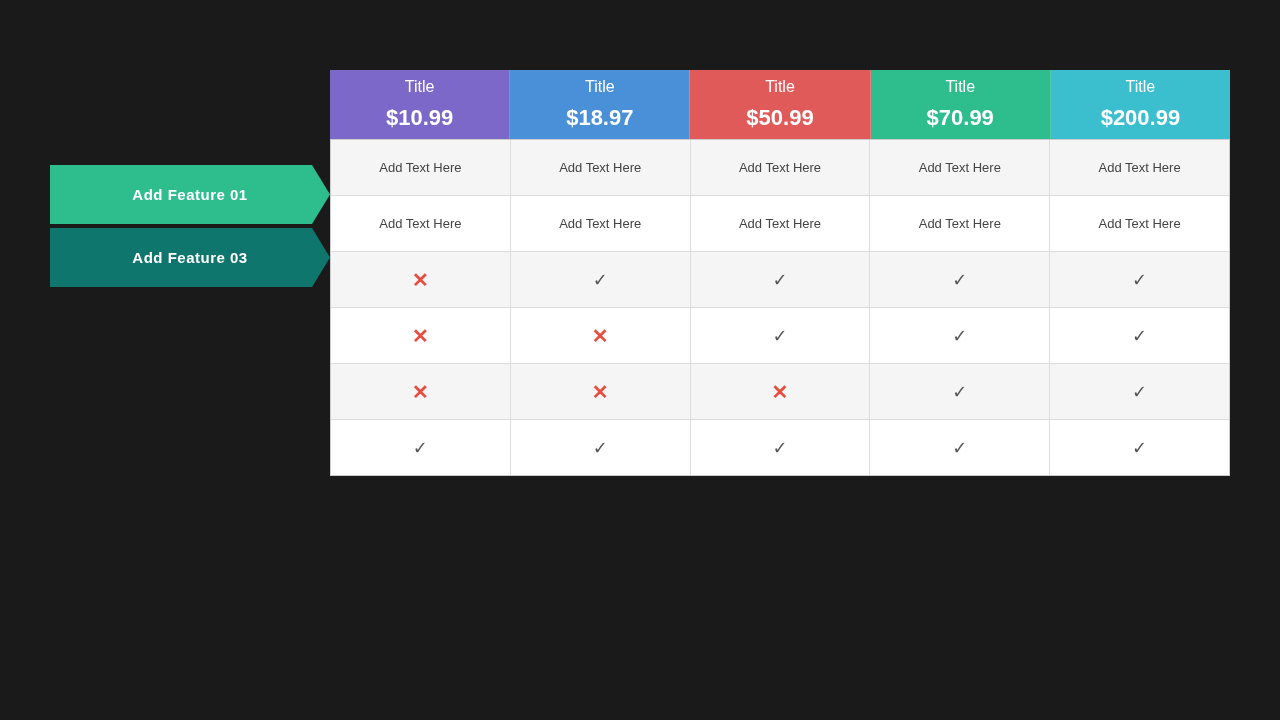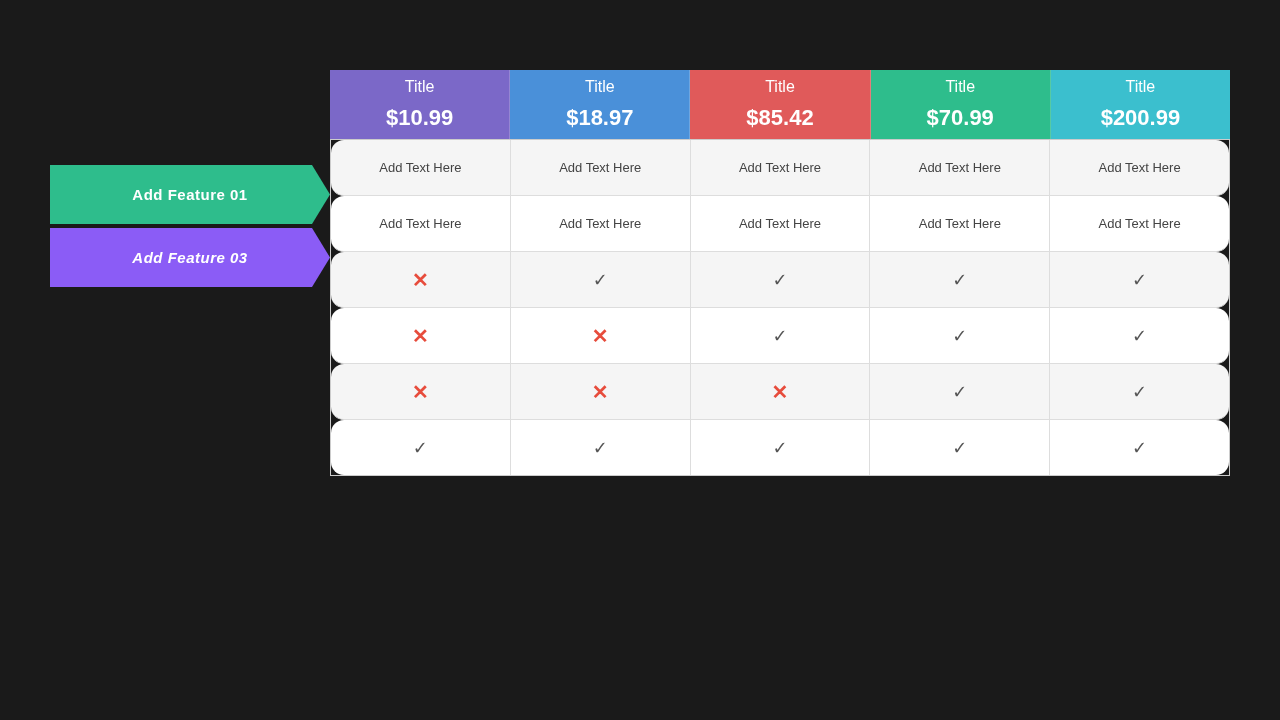--- a/index.html
+++ b/index.html
@@ -83,21 +83,20 @@
       border-right: 1px solid rgba(255,255,255,0.2);
     }
 
     .table-body {
       border: 1px solid #ccc;
     }
 
     .table-row {
       display: flex;
       border-bottom: 1px solid #ddd;
-      border-radius: 13px;
     }
 
     .table-row:last-child {
       border-bottom: none;
     }
 
     .table-row:nth-child(odd) {
       background: #f5f5f5;
     }
 
@@ -133,36 +132,36 @@
   </style>
 </head>
 <body>
 
 <h1 class="page-title"></h1>
 
 <div class="chart-wrapper">
 
   <div class="feature-labels" id="feature-labels-container">
       <div class="feature-label" style="background-color: rgb(46, 189, 140);">Add Feature 01</div>
-      <div class="feature-label" style="background-color: #8b5cf6; font-style: italic;">Add Feature 03</div>
+      <div class="feature-label" style="background-color: #0f766e;">Add Feature 03</div>
     </div>
 
   <div style="flex:1;">
     <div class="header-row" id="header-row">
         <div class="col-header" style="background-color: rgb(123, 104, 200);">
           <span class="col-title">Title</span>
           <span class="col-price">$10.99</span>
         </div>
         <div class="col-header" style="background-color: rgb(74, 144, 217);">
           <span class="col-title">Title</span>
           <span class="col-price">$18.97</span>
         </div>
         <div class="col-header" style="background-color: rgb(224, 90, 90);">
           <span class="col-title">Title</span>
-          <span class="col-price">$85.42</span>
+          <span class="col-price">$50.99</span>
         </div>
         <div class="col-header" style="background-color: rgb(46, 189, 140);">
           <span class="col-title">Title</span>
           <span class="col-price">$70.99</span>
         </div>
         <div class="col-header" style="background-color: rgb(59, 191, 206);">
           <span class="col-title">Title</span>
           <span class="col-price">$200.99</span>
         </div>
       </div>

